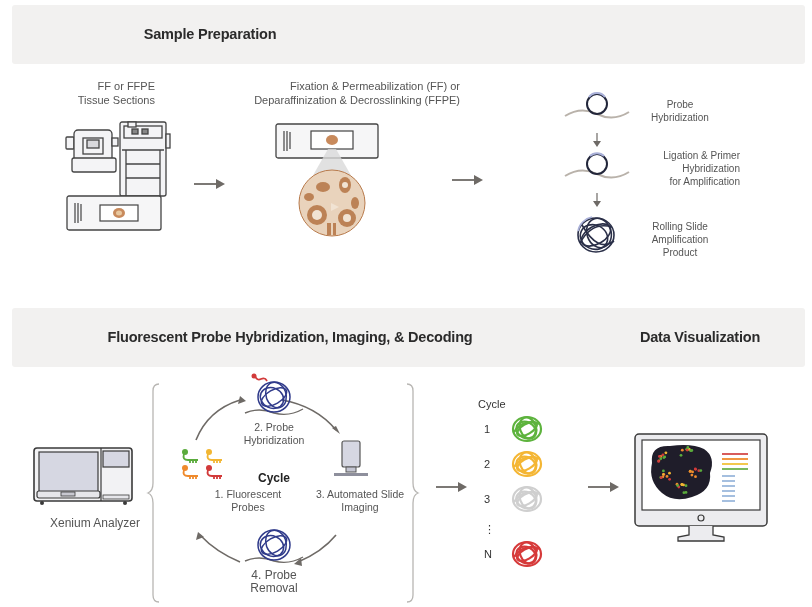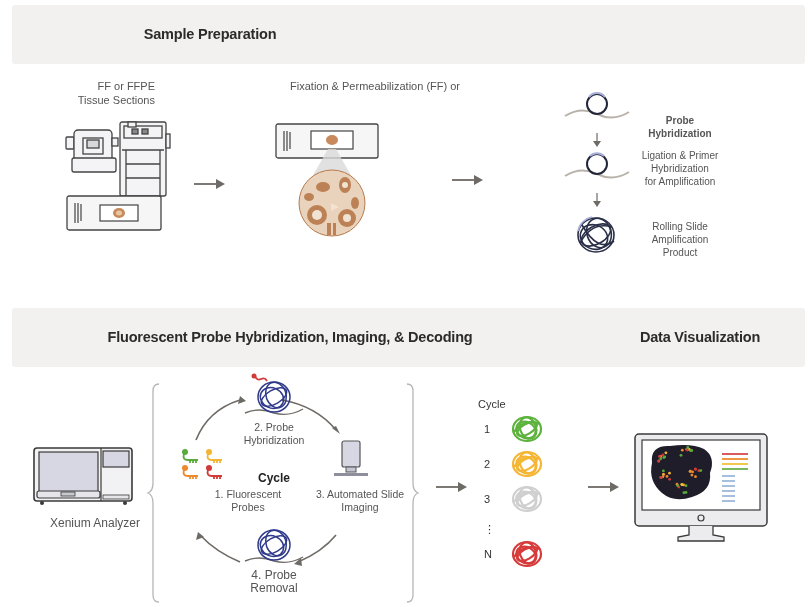--- a/index.html
+++ b/index.html
@@ -60,20 +60,21 @@
   <ellipse cx="53" cy="18" rx="3" ry="2.5" fill="#e8c8a0"></ellipse>
 </svg>
 
 <svg style="left:194px;top:178px;" width="32" height="12" viewBox="0 0 32 12">
   <line x1="0" y1="6" x2="26" y2="6" stroke="#6e6a66" stroke-width="1.8"></line>
   <polygon points="22,1 31,6 22,11" fill="#6e6a66"></polygon>
 </svg>
 
 <div class="lbl" style="left:220px;top:79px;width:240px;">
   <div>Fixation &amp; Permeabilization (FF) or</div>
+  <div>Deparaffinization &amp; Decrosslinking (FFPE)</div>
 </div>
 
 <svg style="left:275px;top:123px;" width="105" height="115" viewBox="0 0 105 115">
   <rect x="1" y="1" width="102" height="34" rx="2" fill="#f6f6f7" stroke="#444" stroke-width="1.3"></rect>
   <line x1="9" y1="8" x2="9" y2="28" stroke="#444" stroke-width="1.2"></line>
   <line x1="12" y1="8" x2="12" y2="28" stroke="#444" stroke-width="1.2"></line>
   <line x1="15" y1="9" x2="15" y2="26" stroke="#444" stroke-width="1.2"></line>
   <rect x="36" y="8" width="42" height="18" fill="#fff" stroke="#444" stroke-width="1.2"></rect>
   <ellipse cx="57" cy="17" rx="6" ry="5" fill="#c88a5c"></ellipse>
   <polygon points="53,26 61,26 86,70 28,70" fill="#d9d9d9" opacity="0.8"></polygon>
@@ -99,35 +100,35 @@
 <svg style="left:452px;top:174px;" width="32" height="12" viewBox="0 0 32 12">
   <line x1="0" y1="6" x2="26" y2="6" stroke="#6e6a66" stroke-width="1.8"></line>
   <polygon points="22,1 31,6 22,11" fill="#6e6a66"></polygon>
 </svg>
 
 <svg style="left:563px;top:92px;" width="70" height="30" viewBox="0 0 70 30">
   <path d="M2,24 Q18,14 34,22 Q50,30 66,20" fill="none" stroke="#b9b2aa" stroke-width="2"></path>
   <circle cx="34" cy="12" r="10" fill="none" stroke="#22263a" stroke-width="2"></circle>
   <path d="M26,5 A10,10 0 0 1 42,5" fill="none" stroke="#a9b0d8" stroke-width="2"></path>
 </svg>
-<div class="lbl-sm" style="left:640px;top:114px;width:80px;font-weight:bold;">
+<div class="lbl-sm" style="left:640px;top:98px;width:80px;">
   <div>Probe</div>
   <div>Hybridization</div>
 </div>
 <svg style="left:593px;top:133px;" width="8" height="14" viewBox="0 0 8 14">
   <line x1="4" y1="0" x2="4" y2="10" stroke="#6e6a66" stroke-width="1.2"></line>
   <polygon points="0,8 8,8 4,14" fill="#6e6a66"></polygon>
 </svg>
 
 <svg style="left:563px;top:152px;" width="70" height="30" viewBox="0 0 70 30">
   <path d="M2,24 Q18,14 34,22 Q50,30 66,20" fill="none" stroke="#b9b2aa" stroke-width="2"></path>
   <circle cx="34" cy="12" r="10" fill="none" stroke="#22263a" stroke-width="2"></circle>
   <path d="M27,4 A10,10 0 0 1 41,4" fill="none" stroke="#a9b0d8" stroke-width="2"></path>
 </svg>
-<div class="lbl-sm" style="left:620px;top:149px;width:120px;">
+<div class="lbl-sm" style="left:620px;top:149px;width:120px;text-align:right;">
   <div>Ligation &amp; Primer</div>
   <div>Hybridization</div>
   <div>for Amplification</div>
 </div>
 <svg style="left:593px;top:193px;" width="8" height="14" viewBox="0 0 8 14">
   <line x1="4" y1="0" x2="4" y2="10" stroke="#6e6a66" stroke-width="1.2"></line>
   <polygon points="0,8 8,8 4,14" fill="#6e6a66"></polygon>
 </svg>
 
 <svg style="left:574px;top:213px;" width="46" height="46" viewBox="0 0 46 46">

